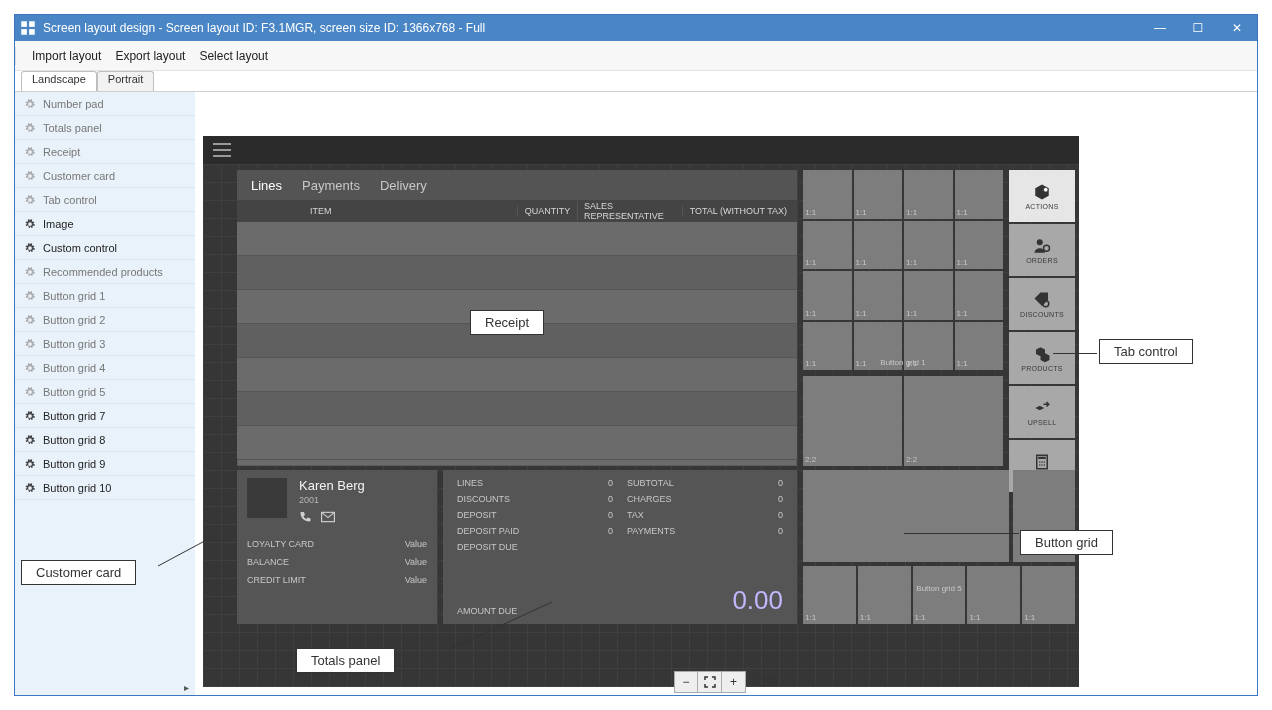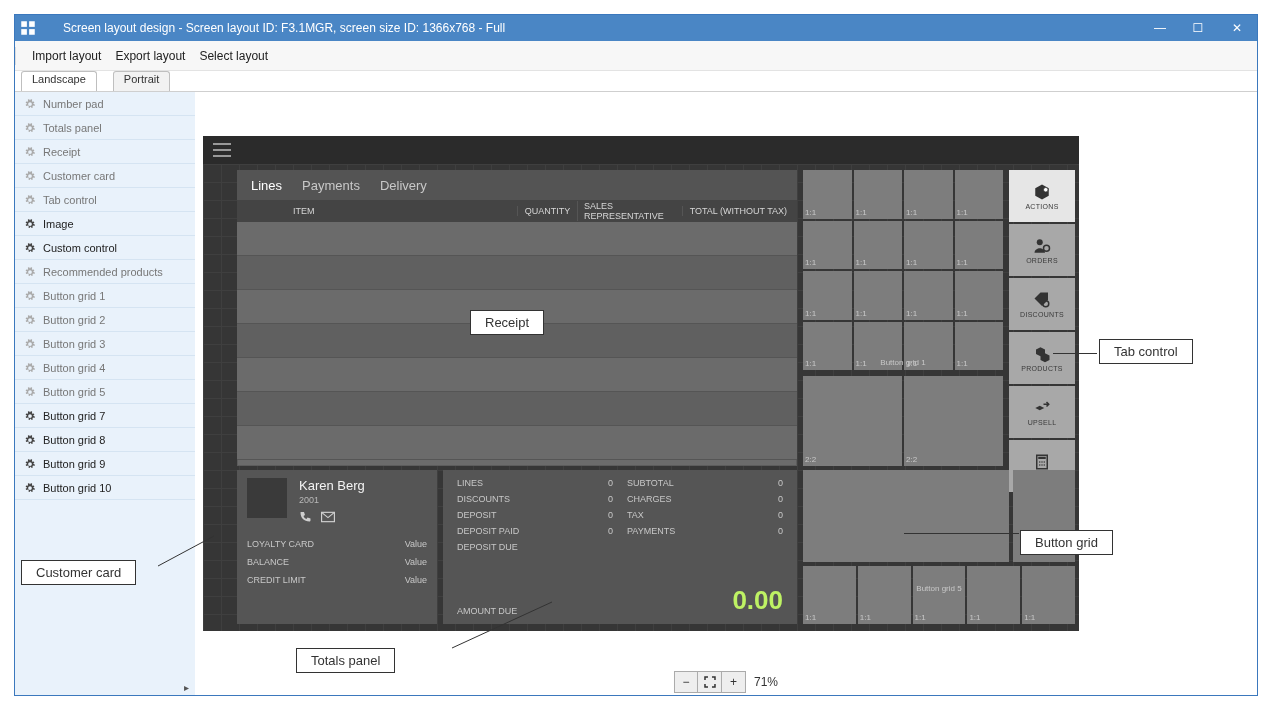--- a/index.html
+++ b/index.html
@@ -2,62 +2,62 @@
 <html><head>
   <meta charset="utf-8">
   <style>
     * { box-sizing: border-box; margin: 0; padding: 0; font-family: "Segoe UI", Tahoma, sans-serif; }
     body { background: #fff; color: #333; font-size: 12px; position: relative; width: 1272px; height: 710px; overflow: hidden; }
 
     
     .window { border: 1px solid #3b78bd; position: absolute; left: 14px; top: 14px; right: 14px; bottom: 14px; background: #fff; display: flex; flex-direction: column; }
     .titlebar { background: #4a86c5; color: #fff; height: 26px; display: flex; align-items: center; padding-left: 4px; }
     .titlebar .appicon { width: 18px; height: 18px; display: flex; align-items: center; justify-content: center; font-size: 12px; margin-right: 6px; color:#fff; }
-    .titlebar .title-text { font-size: 12px; flex: 1; margin-left: 20px; }
+    .titlebar .title-text { font-size: 12px; flex: 1; }
     .winbtn { width: 38px; height: 26px; display: flex; align-items: center; justify-content: center; font-size: 12px; color: #fff; }
     .winbtn.close { width: 40px; }
 
     .menubar { height: 30px; background: #f7f7f7; border-bottom: 1px solid #e3e3e3; display: flex; align-items: center; padding-left: 4px; gap: 14px; }
     .menubar .sep { width:1px; height:18px; background:#ddd; margin:0 2px 0 -4px; }
     .menubar span { font-size: 12px; color: #222; }
 
     .tabstrip { height: 20px; display: flex; padding-left: 6px; }
-    .tabstrip .tab { border: 1px solid #bfbfbf; border-bottom: none; padding: 1px 10px; font-size: 11px; background: #f2f2f2; margin-right: 16px; border-radius: 3px 3px 0 0; }
+    .tabstrip .tab { border: 1px solid #bfbfbf; border-bottom: none; padding: 1px 10px; font-size: 11px; background: #f2f2f2; margin-right: 0px; border-radius: 3px 3px 0 0; }
     .tabstrip .tab.active { background: #fff; }
 
     .body-area { flex:1; display: flex; border-top: 1px solid #cfcfcf; overflow: hidden; }
 
     
     .sidebar { width: 180px; background: #e9f2fb; display: flex; flex-direction: column; }
     .side-item { height: 24px; display: flex; align-items: center; gap: 8px; padding-left: 10px; border-bottom: 1px solid #d5e4f2; color: #777; font-size: 11px; }
     .side-item .gear { width: 10px; height: 10px; }
     .side-item .gear svg { width:100%; height:100%; display:block; }
     .side-item.dark { color: #222; }
     .side-item.dark .gear svg { fill:#444; }
     .side-item.dim .gear svg { fill:#aaa; }
     .sidebar .spacer { flex:1; }
     .sidebar .tri-btn { align-self:flex-end; padding:2px 6px; color:#555; font-size:10px; }
 
     
     .canvas-wrap { flex:1; background:#fff; position: relative; padding: 4px; display:flex; flex-direction:column; }
     .canvas { position: relative; margin: 0 0 0 0; background:#fff; flex:1; }
 
     
-    .pos { position: absolute; left: 4px; top: 40px; width: 876px; height: 495px; background: #3a3a3a; }
+    .pos { position: absolute; left: 4px; top: 40px; width: 876px; height: 551px; background: #3a3a3a; }
     .pos-top { height: 28px; background: #2b2b2b; display:flex; align-items:center; padding-left:10px; }
     .hamb { width:18px; height:14px; display:flex; flex-direction:column; justify-content:space-between; }
     .hamb span { display:block; height:2px; background:#999; }
     .pos-body { position:absolute; top:28px; left:0; right:0; bottom:0; background-image:linear-gradient(#3f3f3f 1px, transparent 1px), linear-gradient(90deg, #3f3f3f 1px, transparent 1px); background-size: 18px 18px; background-color:#363636; }
 
     
     .receipt { position:absolute; left:34px; top:6px; width:560px; height:296px; background:#6b6b6b; box-shadow: inset 0 0 0 1px #5c5c5c; }
     .receipt-tabs { height:30px; display:flex; align-items:center; gap:20px; padding-left:14px; color:#c8c8c8; font-size:13px; background:#545454; }
     .receipt-tabs span:first-child { color:#fff; }
     .receipt-head { height:22px; background:#444; color:#d6d6d6; font-size:9px; display:flex; align-items:center; }
-    .receipt-head .col-item { flex: 0 0 280px; padding-left: 56px; }
+    .receipt-head .col-item { flex: 0 0 280px; padding-left: 73px; }
     .receipt-head .col-qty { flex: 0 0 60px; text-align:center; border-left:1px solid #555; padding: 0 4px;}
     .receipt-head .col-rep { flex: 0 0 105px; text-align:left; border-left:1px solid #555; padding-left:6px;}
     .receipt-head .col-tot { flex:1; text-align:right; border-left:1px solid #555; padding-right:10px;}
     .receipt-rows { }
     .receipt-row { height:34px; border-bottom:1px solid #555; }
     .receipt-row:nth-child(even){ background:#606060; }
     .receipt-row:nth-child(odd){ background:#6b6b6b; }
 
     
     .grid-a { position:absolute; left:600px; top:6px; width:200px; height:200px; display:grid; grid-template-columns: repeat(4,1fr); grid-template-rows: repeat(4,1fr); gap:2px; }
@@ -89,21 +89,21 @@
     .cc-sub { font-size:9px; color:#b8b8b8; margin-top:2px;}
     .cc-icons { margin-top:6px; display:flex; gap:10px; color:#cfcfcf; }
     .cc-rows { margin-top:14px; display:flex; flex-direction:column; gap:8px; }
     .cc-row { display:flex; justify-content:space-between; font-size:9px; color:#c8c8c8; }
 
     
     .totals { position:absolute; left:240px; top:306px; width:354px; height:154px; background:#555; color:#c8c8c8; font-size:9px; padding:8px 14px; display:flex; flex-direction:column; }
     .totals-grid { display:grid; grid-template-columns: 1fr 20px 1fr 20px; row-gap:6px; column-gap:14px; }
     .totals-grid span.v { text-align:right; }
     .totals .big { margin-top:auto; display:flex; justify-content:space-between; align-items:flex-end; }
-    .totals .big .amt { font-size:26px; color:#bef264; font-weight:700;}
+    .totals .big .amt { font-size:26px; color:#c4b5fd; font-weight:400;}
 
     
     .zoomctl { position:absolute; left: 50%; transform:translateX(-50%); bottom: 2px; display:flex; align-items:center; gap:0; }
     .zbtn { width:24px; height:22px; border:1px solid #aaa; background:#eee; display:flex; align-items:center; justify-content:center; font-size:12px; }
     .zbtn + .zbtn { border-left:none; }
     .zlabel { margin-left:8px; font-size:12px; }
 
     
     .callout-box { position:absolute; background:#fff; border:1px solid #333; padding:4px 14px; font-size:13px; }
     .callout-line { position:absolute; background:#333; }

